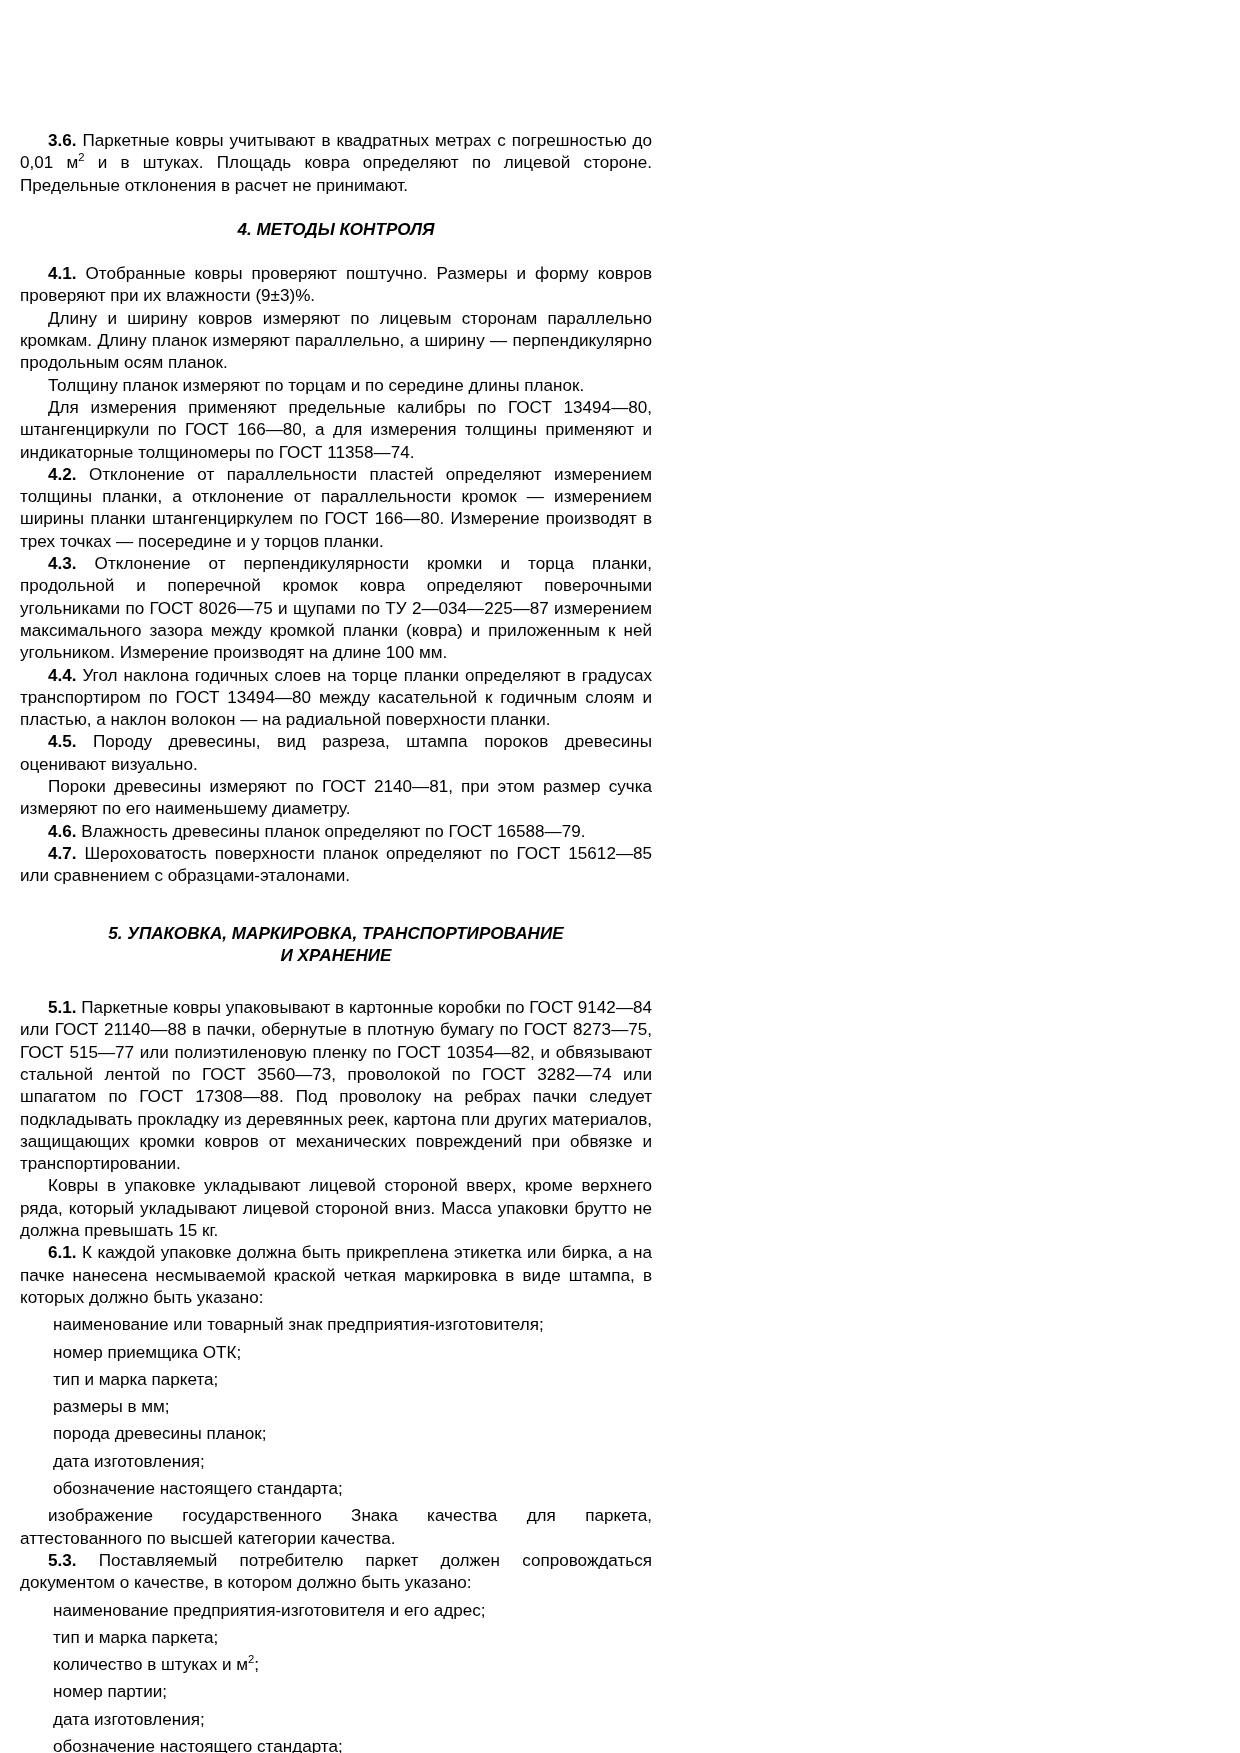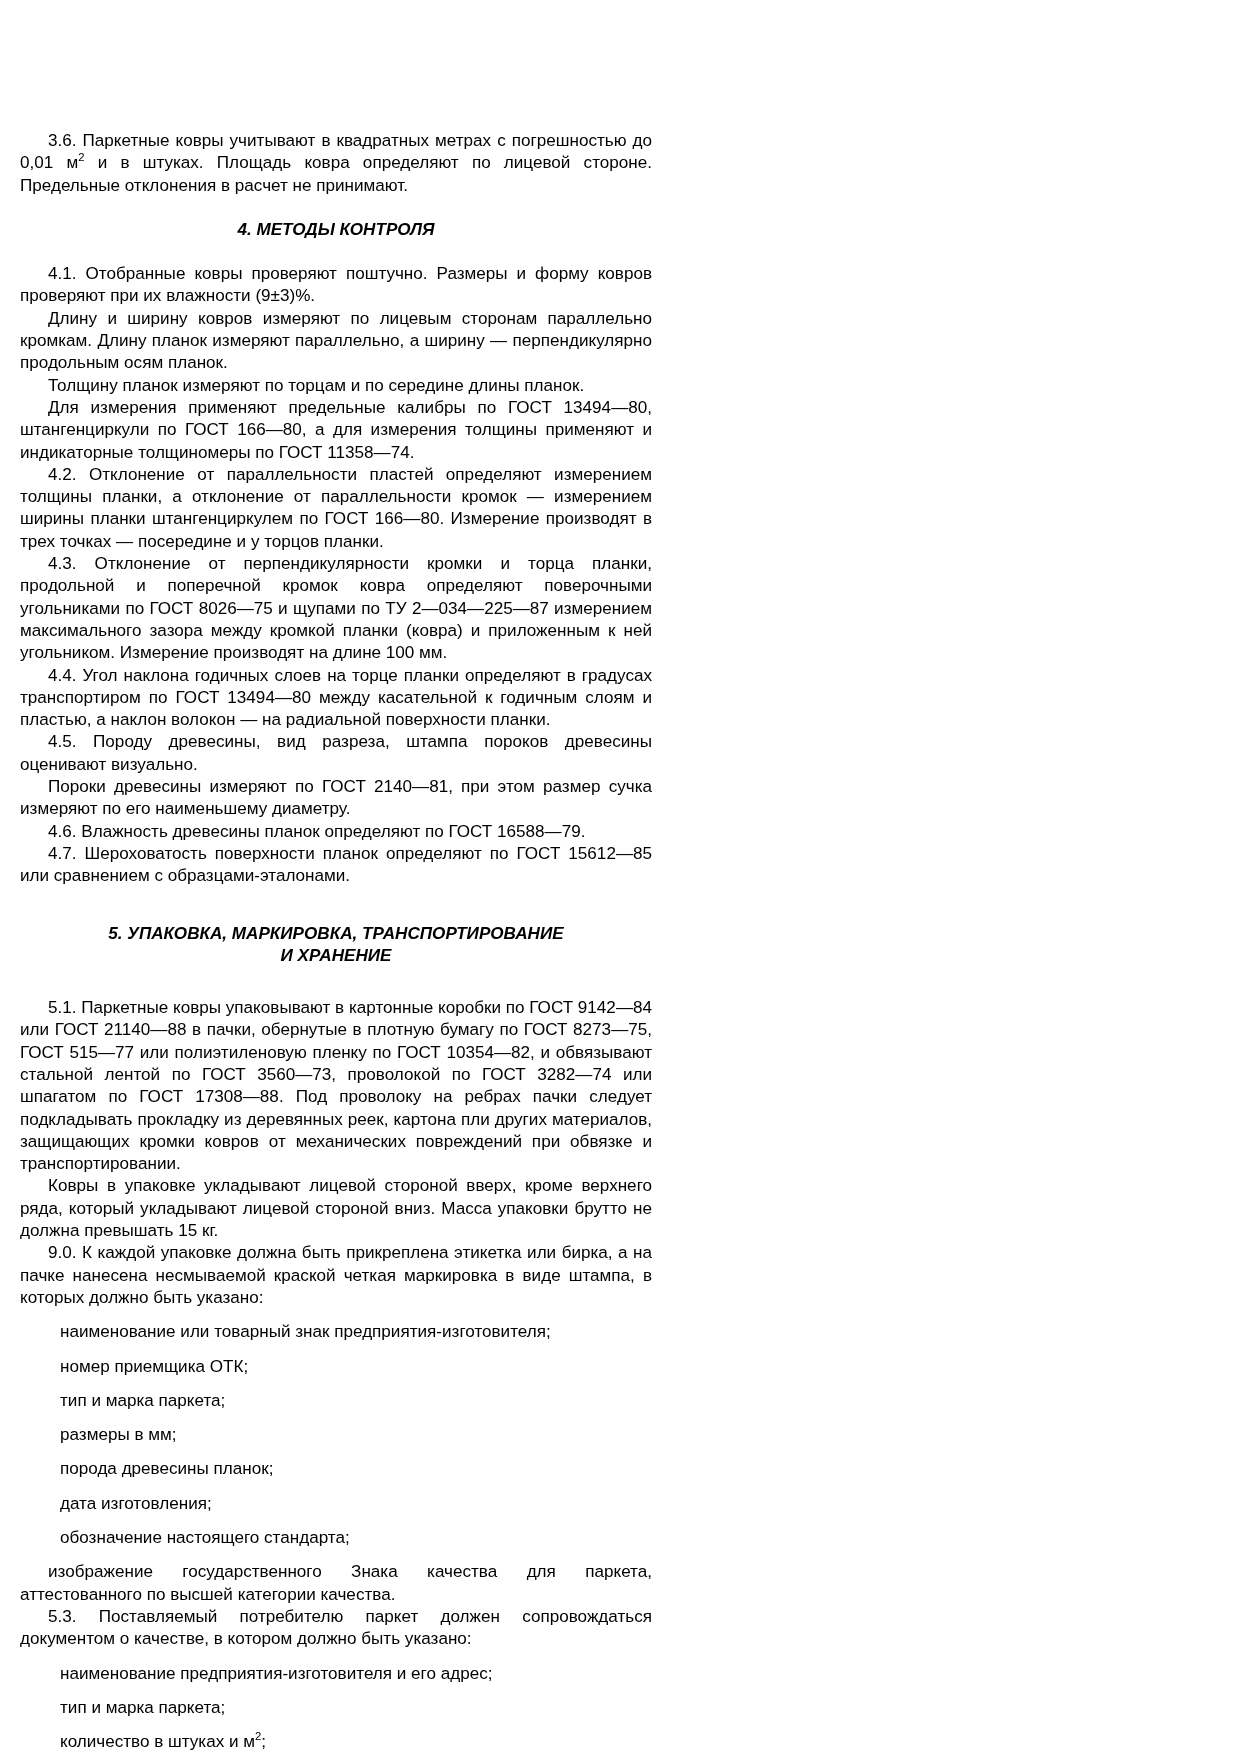--- a/index.html
+++ b/index.html
@@ -31,30 +31,30 @@
     line-height: 22.3px;
     text-align: justify;
     text-justify: inter-word;
     text-indent: 28px;
     hyphens: none;
     word-spacing: 0px;
   }
 
   
   .item {
-    margin: 12px;
+    margin: 5px;
     font-size: 17.1px;
     line-height: 22.3px;
     text-align: left;
     text-indent: 0;
     padding-left: 28px;
   }
 
   .num {
-    font-weight: normal;
+    font-weight: bold;
   }
 
   sup {
     font-size: 0.66em;
     line-height: 0;
     vertical-align: super;
   }
 
   h2.heading {
     margin: 0;
@@ -105,21 +105,21 @@
   <p class="para"><span class="num">4.7.</span><span> Шероховатость поверхности планок определяют по ГОСТ 15612—85 или сравнением с образцами-эталонами.</span></p>
 
   <div class="sp-h5-before"></div>
   <h2 class="heading">5. УПАКОВКА, МАРКИРОВКА, ТРАНСПОРТИРОВАНИЕ</h2>
   <h2 class="heading">И ХРАНЕНИЕ</h2>
   <div class="sp-h5-after"></div>
 
   <p class="para"><span class="num">5.1.</span><span> Паркетные ковры упаковывают в картонные коробки по ГОСТ 9142—84 или ГОСТ 21140—88 в пачки, обернутые в плотную бумагу по ГОСТ 8273—75, ГОСТ 515—77 или полиэтиленовую пленку по ГОСТ 10354—82, и обвязывают стальной лентой по ГОСТ 3560—73, проволокой по ГОСТ 3282—74 или шпагатом по ГОСТ 17308—88. Под проволоку на ребрах пачки следует подкладывать прокладку из деревянных реек, картона пли других материалов, защищающих кромки ковров от механических повреждений при обвязке и транспортировании.</span></p>
   <p class="para">Ковры в упаковке укладывают лицевой стороной вверх, кроме верхнего ряда, который укладывают лицевой стороной вниз. Масса упаковки брутто не должна превышать 15 кг.</p>
 
-  <p class="para"><span class="num">9.0.</span><span> К каждой упаковке должна быть прикреплена этикетка или бирка, а на пачке нанесена несмываемой краской четкая маркировка в виде штампа, в которых должно быть указано:</span></p>
+  <p class="para"><span class="num">6.1.</span><span> К каждой упаковке должна быть прикреплена этикетка или бирка, а на пачке нанесена несмываемой краской четкая маркировка в виде штампа, в которых должно быть указано:</span></p>
 
   <div>
     <p class="item"><span>наименование или товарный знак предприятия-изготовителя;</span></p>
     <p class="item"><span>номер приемщика ОТК;</span></p>
     <p class="item"><span>тип и марка паркета;</span></p>
     <p class="item"><span>размеры в мм;</span></p>
     <p class="item"><span>порода древесины планок;</span></p>
     <p class="item"><span>дата изготовления;</span></p>
     <p class="item"><span>обозначение настоящего стандарта;</span></p>
     <p class="para">изображение государственного Знака качества для паркета, аттестованного по высшей категории качества.</p>

